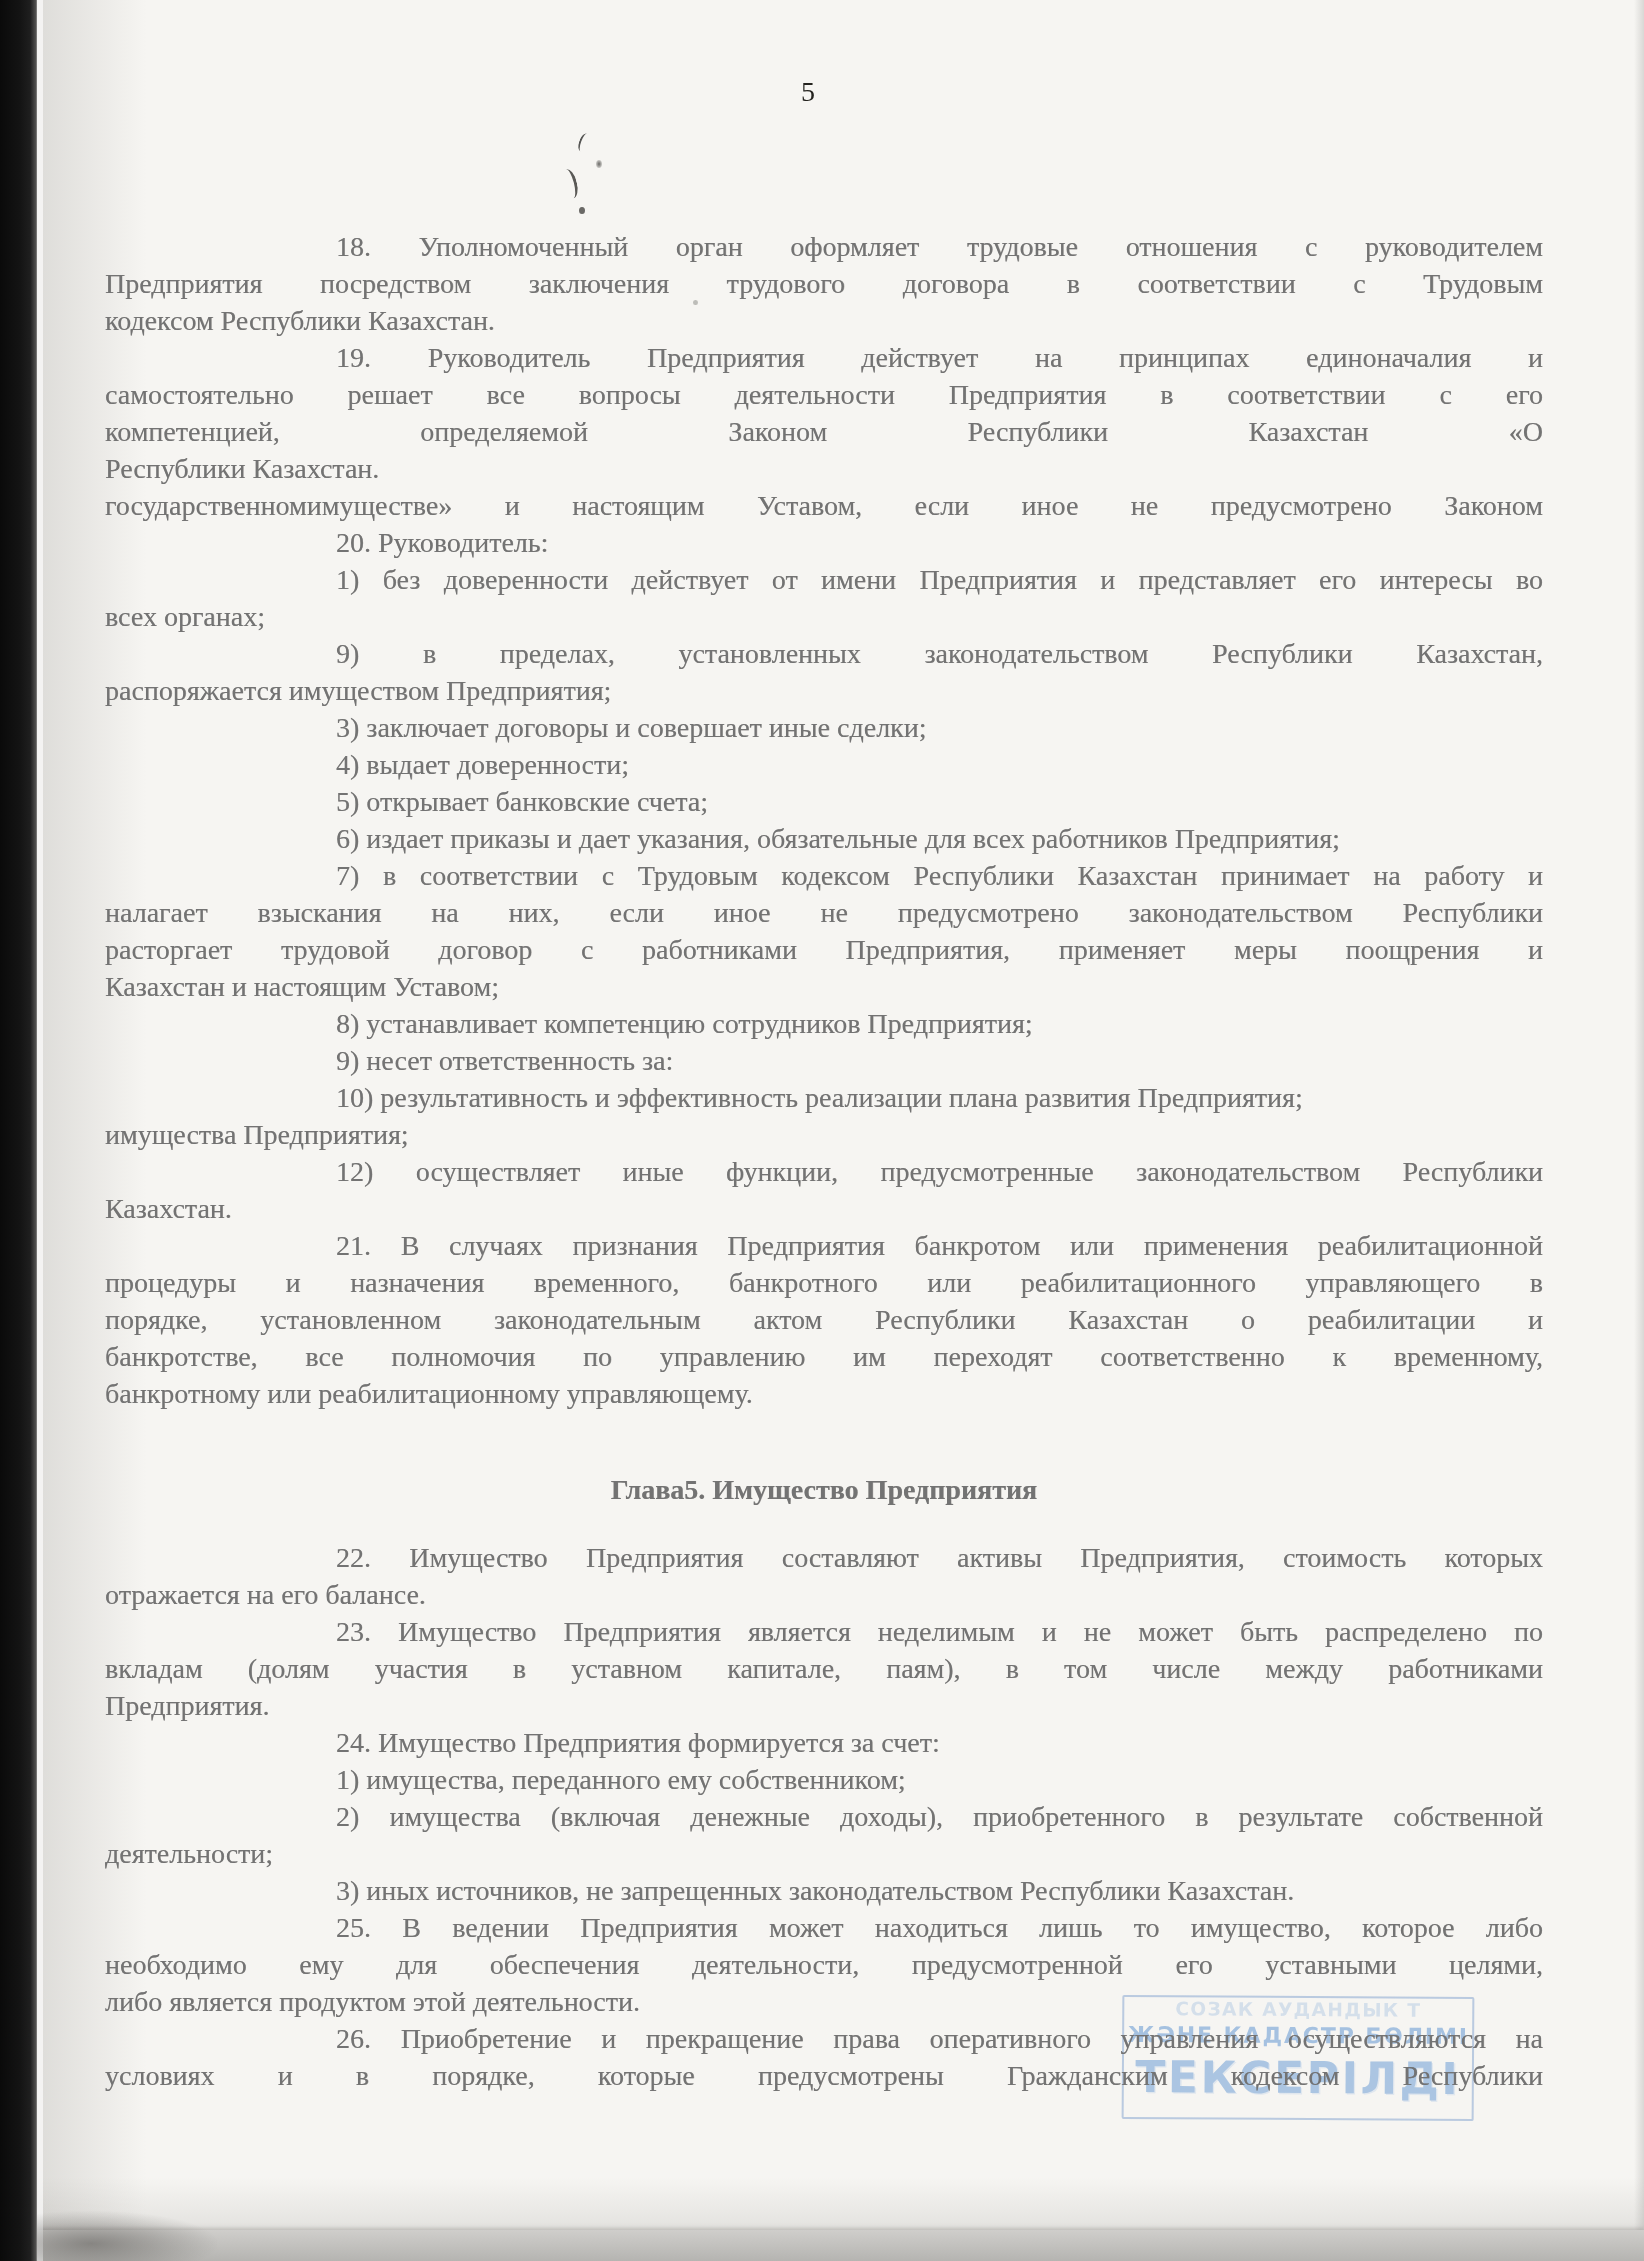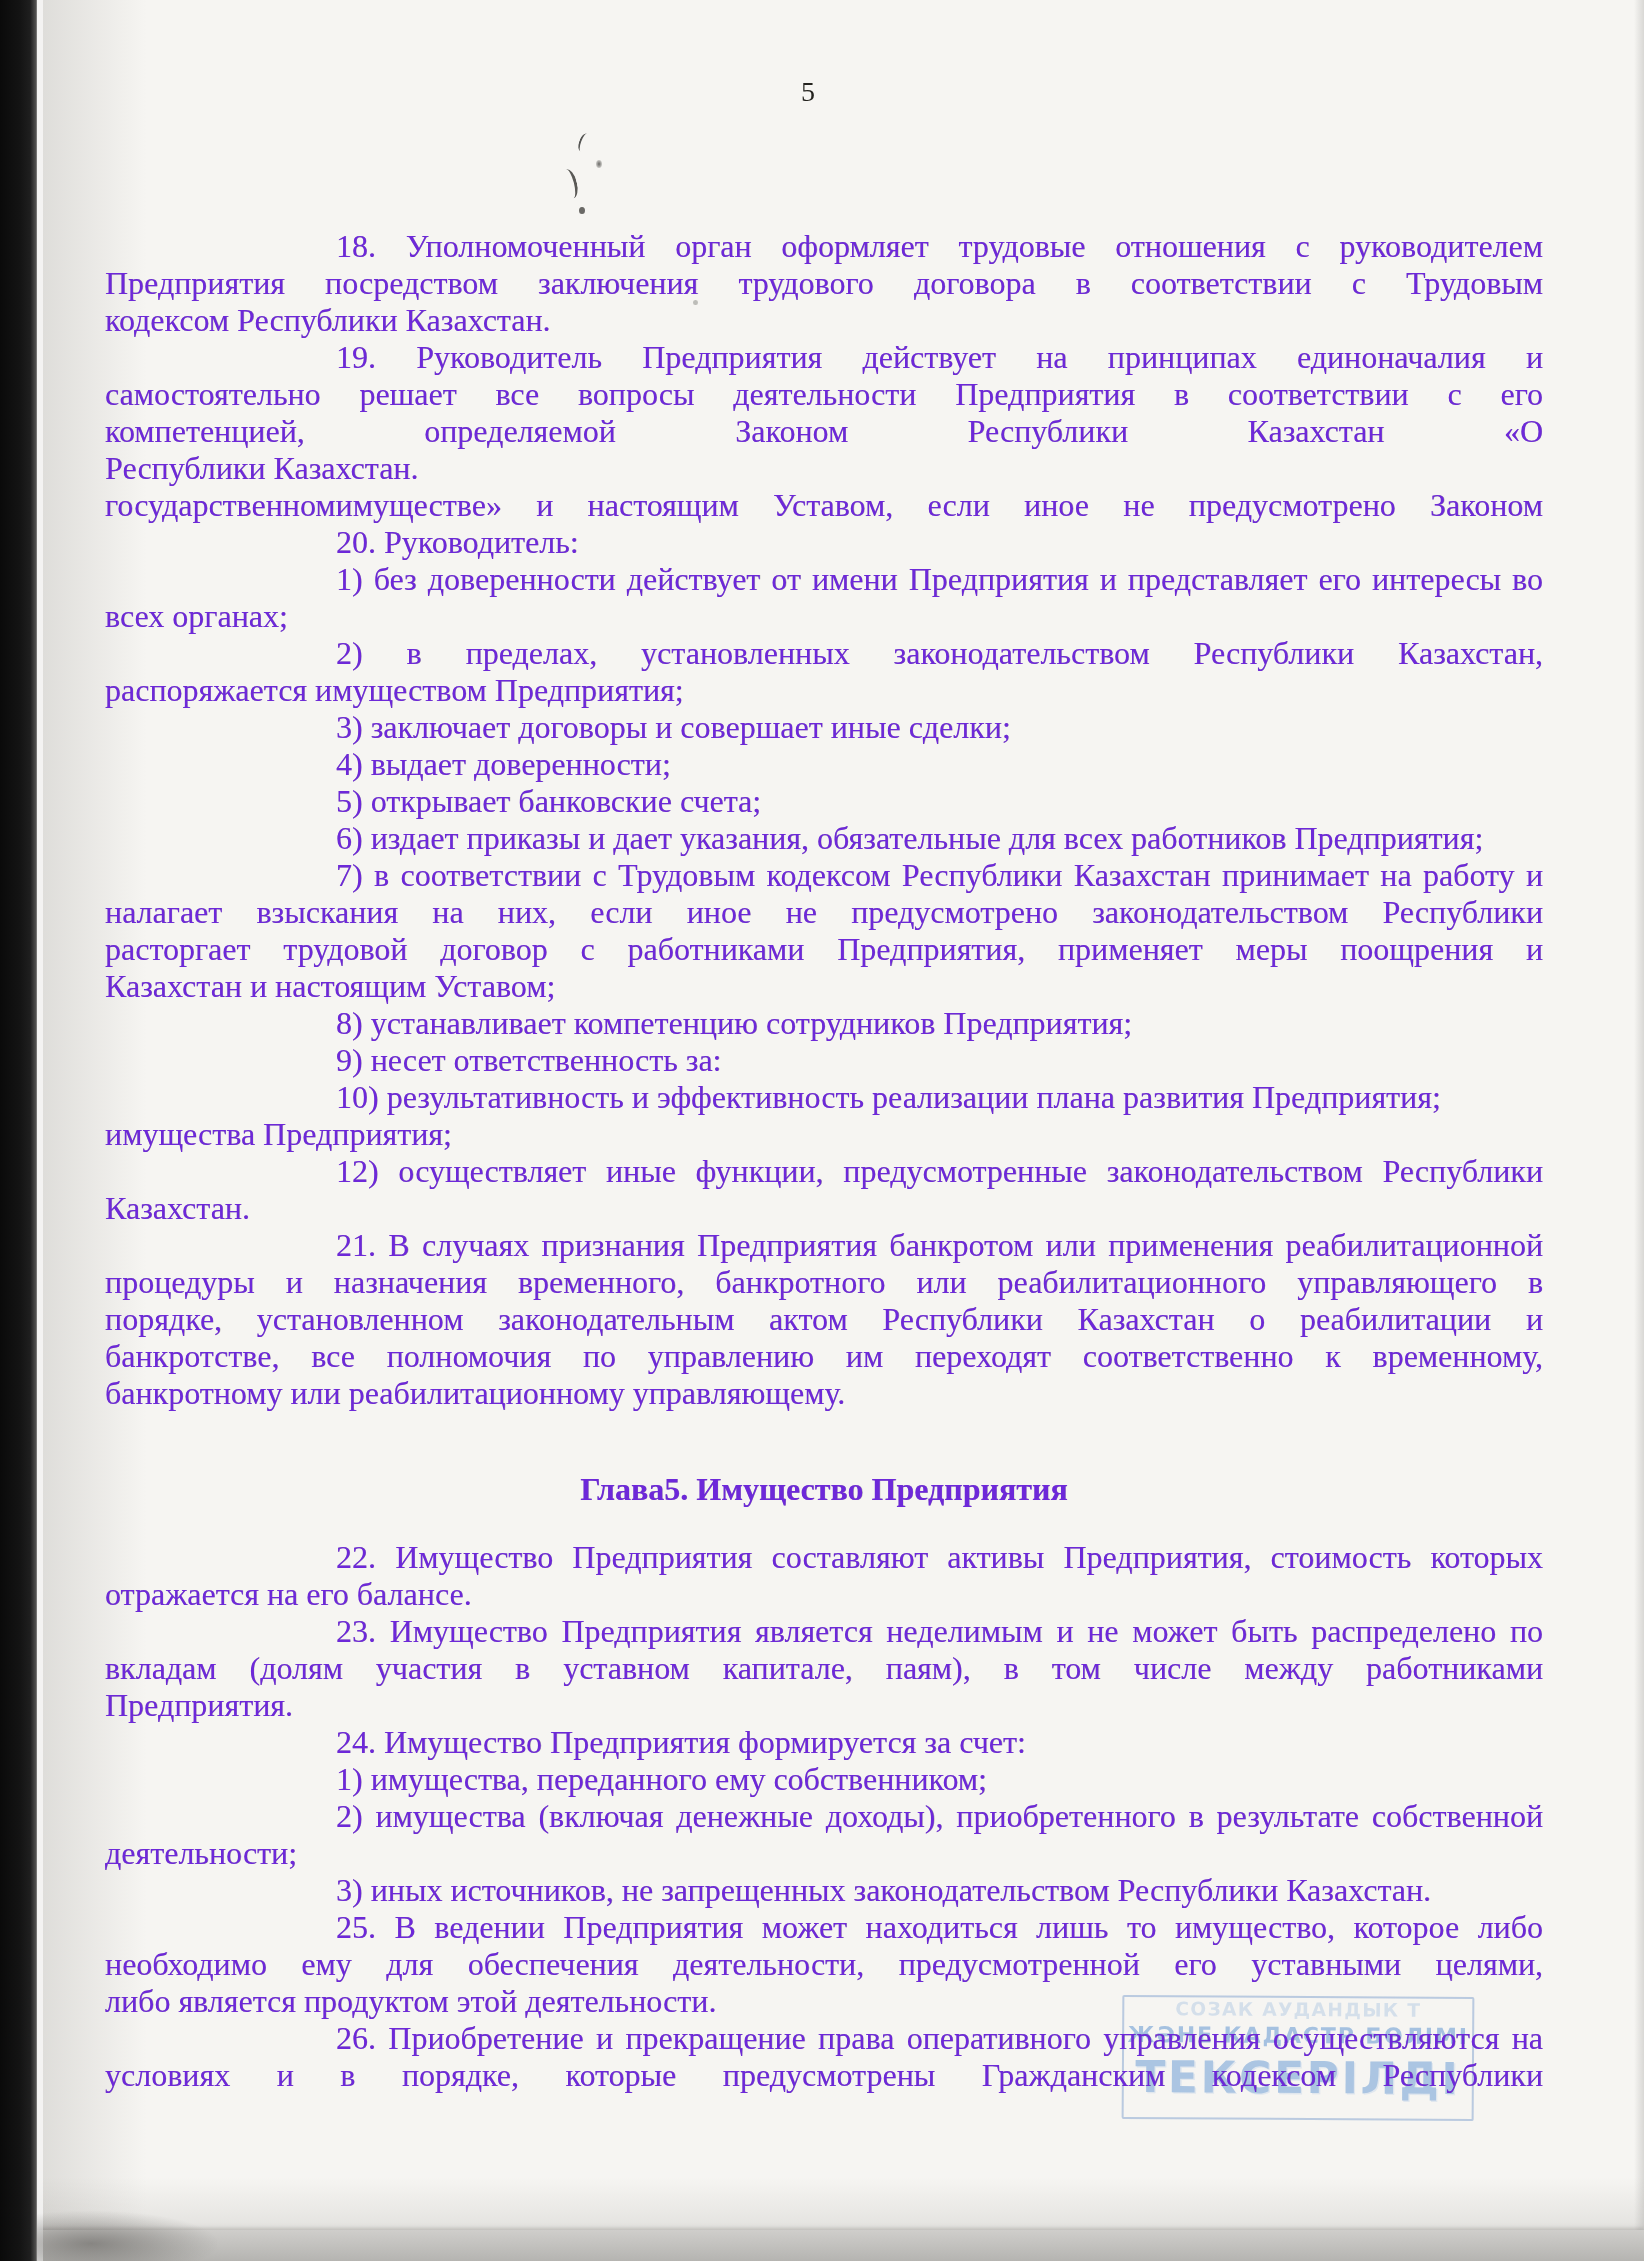--- a/index.html
+++ b/index.html
@@ -27,21 +27,21 @@
     font-size:28px;color:#24231f;transform:translateX(-14px);}
   
   .mark{position:absolute;z-index:3;}
   .m1{left:579px;top:133px;width:7.7px;height:19.3px;border-left:2.6px solid #3a3a38;border-radius:50%;transform:rotate(20deg);opacity:.85;}
   .m2{left:596px;top:160px;width:6.4px;height:8.4px;background:radial-gradient(#454441,rgba(69,68,65,0));border-radius:50%;opacity:.8;}
   .m3{left:562px;top:169px;width:11.6px;height:30px;border-right:3.2px solid #343330;border-radius:60%;transform:rotate(-14deg);opacity:.8;}
   .m4{left:579px;top:207px;width:5.8px;height:7px;background:#3b3a37;border-radius:50%;opacity:.75;}
   .m5{left:693px;top:300px;width:4.5px;height:5.2px;background:#6a6965;border-radius:50%;opacity:.4;}
   
   .textcol{position:absolute;left:105px;top:228px;width:1438px;z-index:3;
-    font-size:32px;line-height:37px;color:#6d28d9;
+    font-size:28px;line-height:37px;color:#737373;
     text-shadow:0.3px 0.3px 0.5px rgba(45,44,40,.35);}
   .ln{text-align:left;}
   .jst{text-align:justify;text-align-last:justify;}
   .ind{text-indent:231px;}
   .head{text-align:left;text-align-last:center;font-weight:bold;text-indent:0;margin:59px 0 31px 0;}
   
   .stamp{position:absolute;left:1122px;top:1996px;width:352px;height:124px;z-index:2;
     border:2.6px solid rgba(125,160,205,.5);border-radius:1.9px;transform:rotate(0.35deg);
     font-family:"DejaVu Sans", sans-serif;text-align:center;color:var(--stamp-blue,#8fb3dc);
     box-sizing:border-box;}
@@ -80,21 +80,21 @@
     <div class="ln jst">Предприятия посредством заключения трудового договора в соответствии с Трудовым</div>
     <div class="ln">кодексом Республики Казахстан.</div>
     <div class="ln ind jst">19. Руководитель Предприятия действует на принципах единоначалия и</div>
     <div class="ln jst">самостоятельно решает все вопросы деятельности Предприятия в соответствии с его</div>
     <div class="ln jst">компетенцией, определяемой Законом Республики Казахстан «О</div>
     <div class="ln">Республики Казахстан.</div>
     <div class="ln jst">государственномимуществе» и настоящим Уставом, если иное не предусмотрено Законом</div>
     <div class="ln ind">20. Руководитель:</div>
     <div class="ln ind jst">1) без доверенности действует от имени Предприятия и представляет его интересы во</div>
     <div class="ln">всех органах;</div>
-    <div class="ln ind jst">2) в пределах, установленных законодательством Республики Казахстан,</div>
+    <div class="ln ind jst">9) в пределах, установленных законодательством Республики Казахстан,</div>
     <div class="ln">распоряжается имуществом Предприятия;</div>
     <div class="ln ind">3) заключает договоры и совершает иные сделки;</div>
     <div class="ln ind">4) выдает доверенности;</div>
     <div class="ln ind">5) открывает банковские счета;</div>
     <div class="ln ind">6) издает приказы и дает указания, обязательные для всех работников Предприятия;</div>
     <div class="ln ind jst">7) в соответствии с Трудовым кодексом Республики Казахстан принимает на работу и</div>
     <div class="ln jst">налагает взыскания на них, если иное не предусмотрено законодательством Республики</div>
     <div class="ln jst">расторгает трудовой договор с работниками Предприятия, применяет меры поощрения и</div>
     <div class="ln">Казахстан и настоящим Уставом;</div>
     <div class="ln ind">8) устанавливает компетенцию сотрудников Предприятия;</div>

